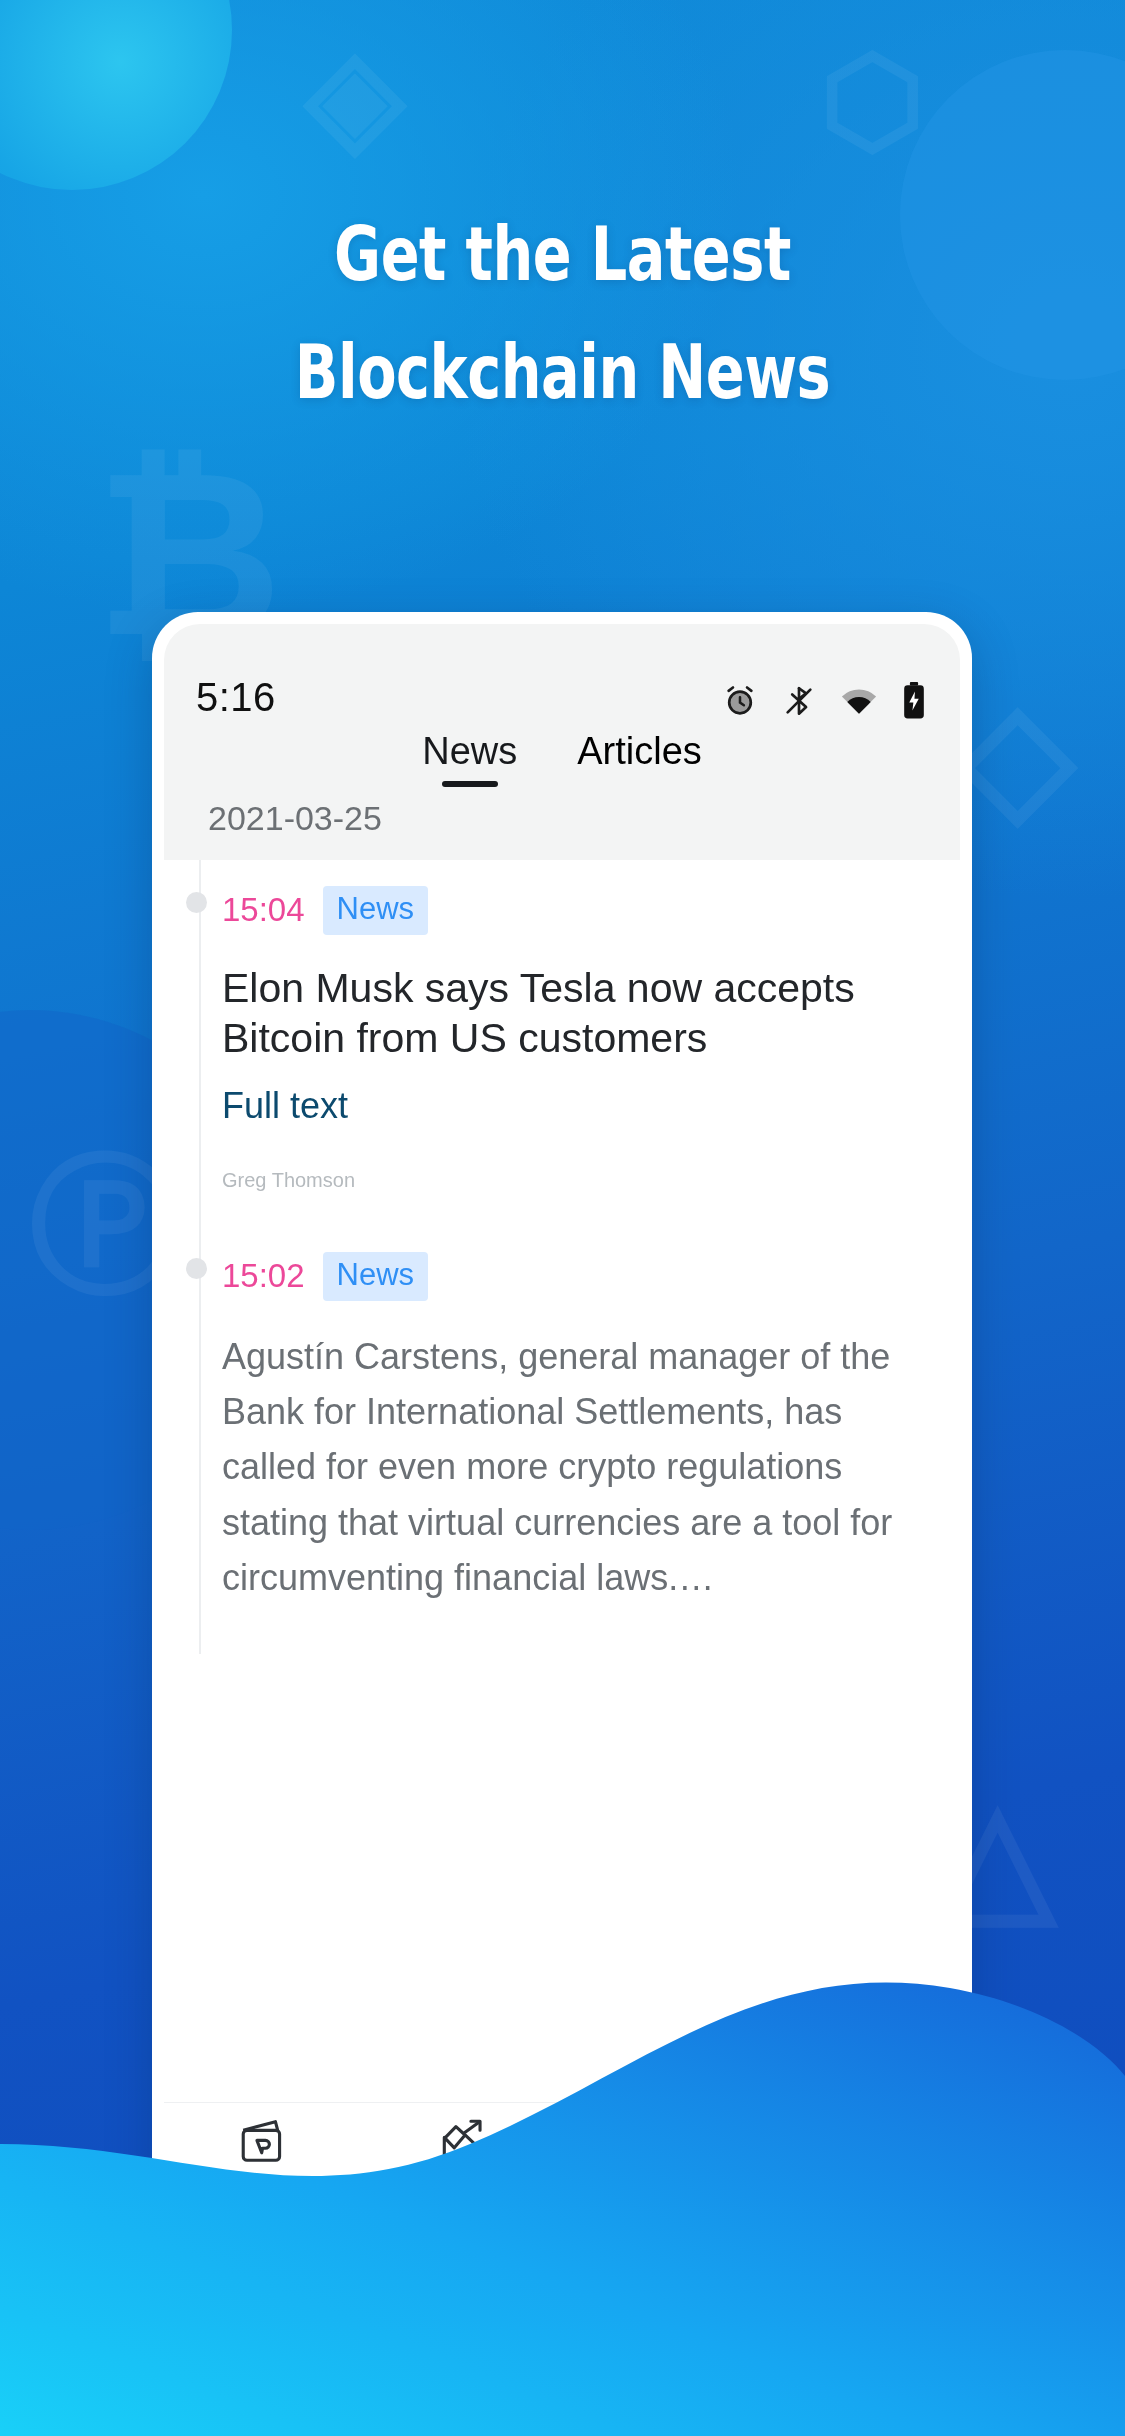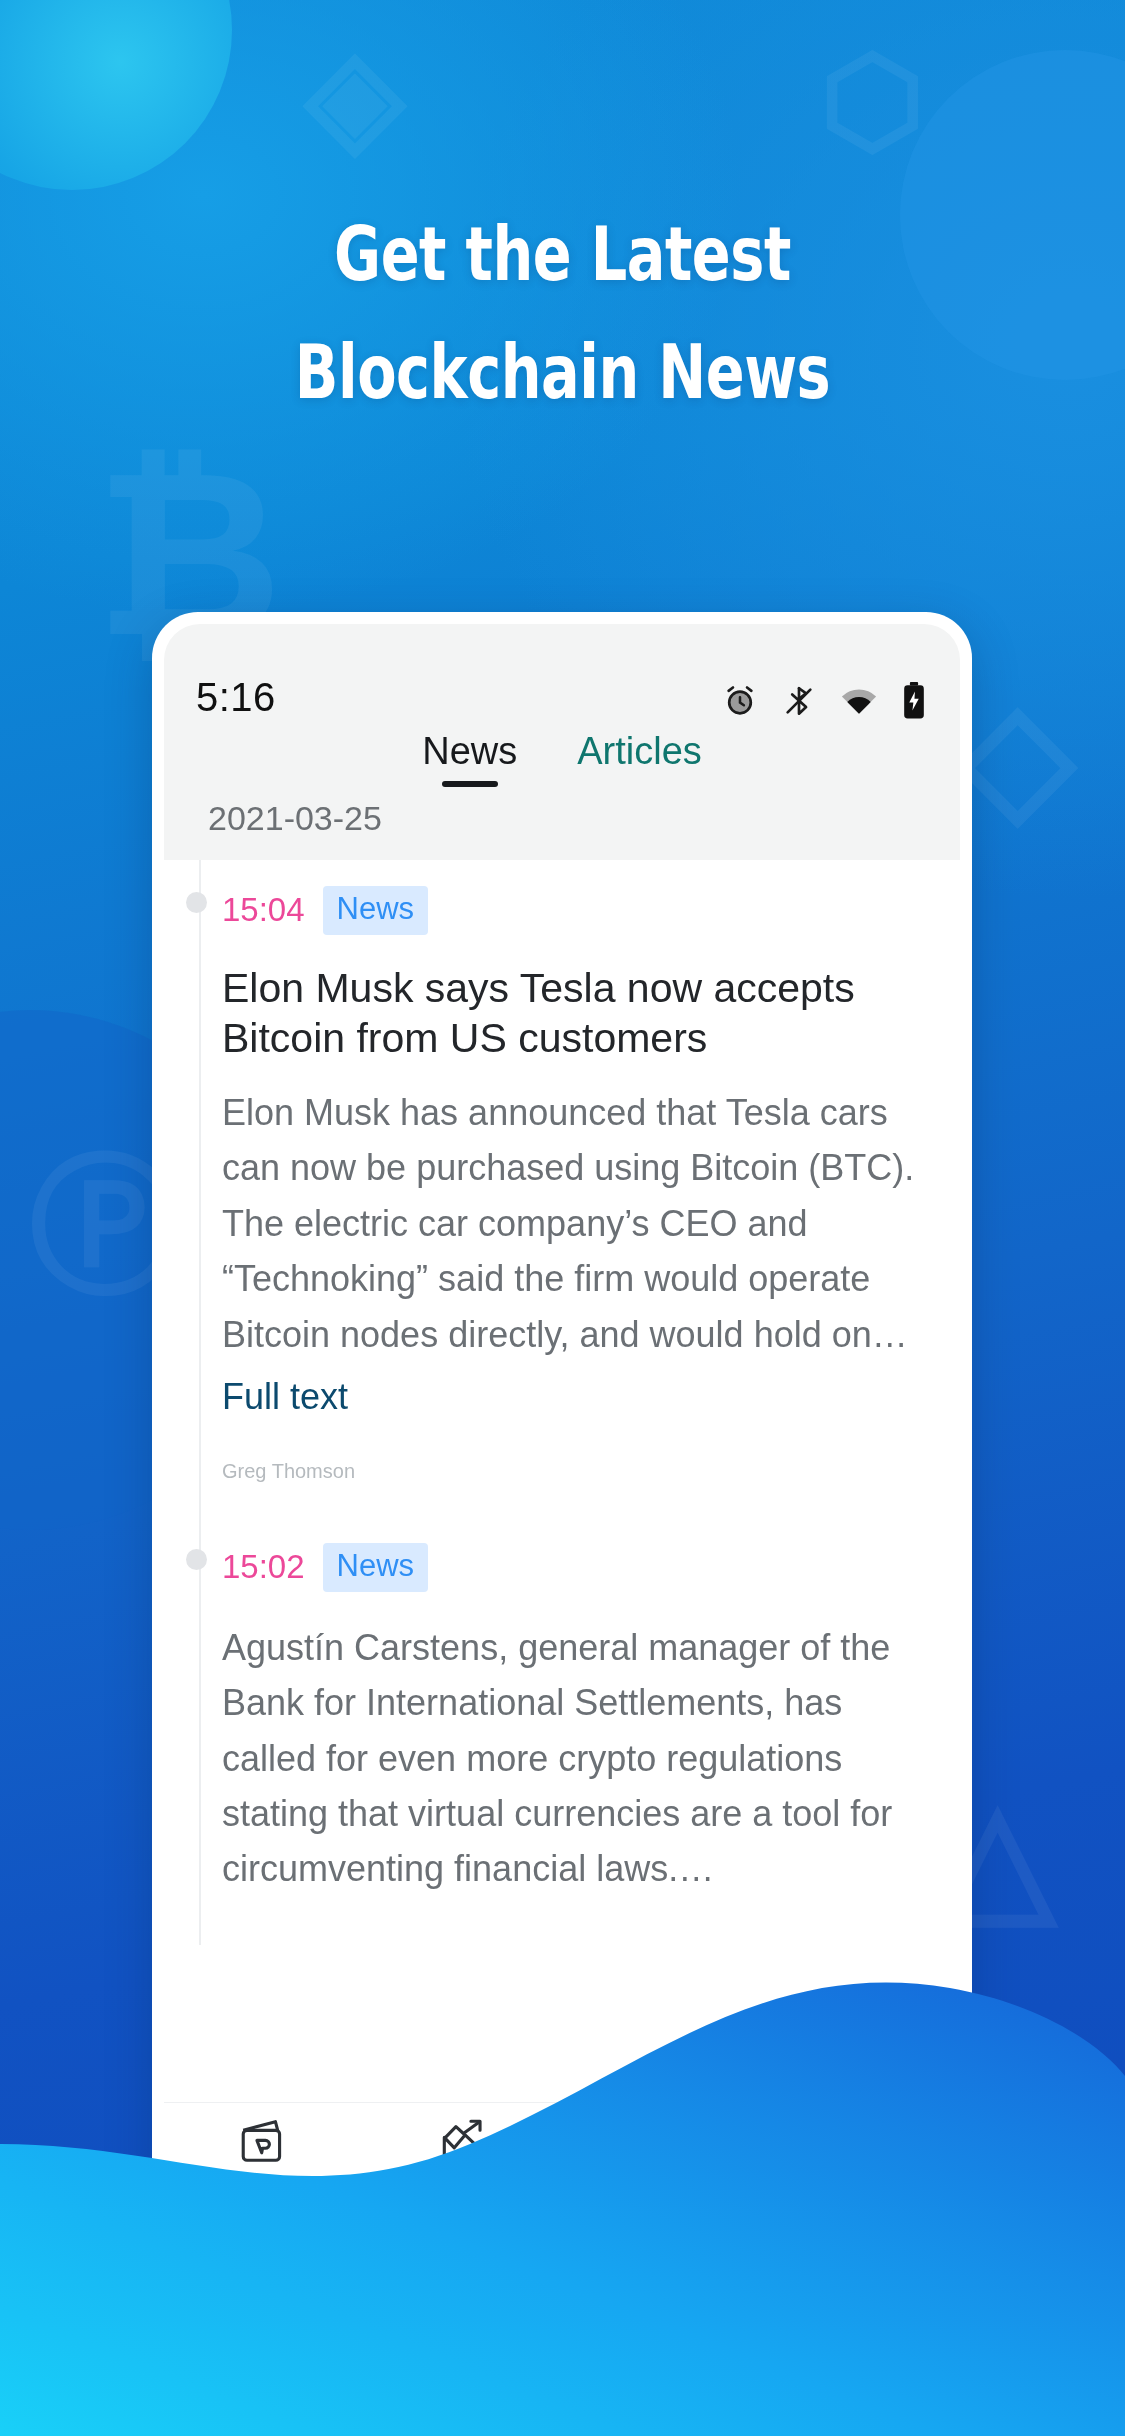--- a/index.html
+++ b/index.html
@@ -89,21 +89,21 @@
   .status-icons { display: flex; align-items: center; gap: 24px; }
   .status-icons svg { display: block; }
 
   
   .tabbar {
     background: #f3f4f4; flex: none;
     display: flex; justify-content: center; align-items: flex-start;
     gap: 52px; padding-top: 6px; padding-bottom: 4px;
   }
   .tab { position: relative; padding: 4px 4px 16px; cursor: pointer; }
-  .tab span { font-size: 38px; color: #0f766e; }
+  .tab span { font-size: 38px; color: #000000; }
   .tab.active span { color: #17191c; }
   .tab.active::after {
     content: ""; position: absolute; left: 50%; bottom: 2px;
     transform: translateX(-50%);
     width: 56px; height: 6px; border-radius: 3px; background: #17191c;
   }
 
   
   .date-row {
     background: #f3f4f4; flex: none;
@@ -240,21 +240,20 @@
 
     <div class="feed">
 
       <div class="news-item">
         <div class="dot"></div>
         <div class="meta-row">
           <div class="meta-time">15:04</div>
           <div class="badge">News</div>
         </div>
         <div class="news-title">Elon Musk says Tesla now accepts Bitcoin from US customers</div>
-        <div class="news-body">Elon Musk has announced that Tesla cars can now be purchased using Bitcoin (BTC). The electric car company’s CEO and “Technoking” said the firm would operate Bitcoin nodes directly, and would hold on…</div>
         <div class="full-text">Full text</div>
         <div class="foot-row">
           <div class="author">Greg Thomson</div>
         </div>
       </div>
 
       <div class="news-item">
         <div class="dot"></div>
         <div class="meta-row">
           <div class="meta-time">15:02</div>

